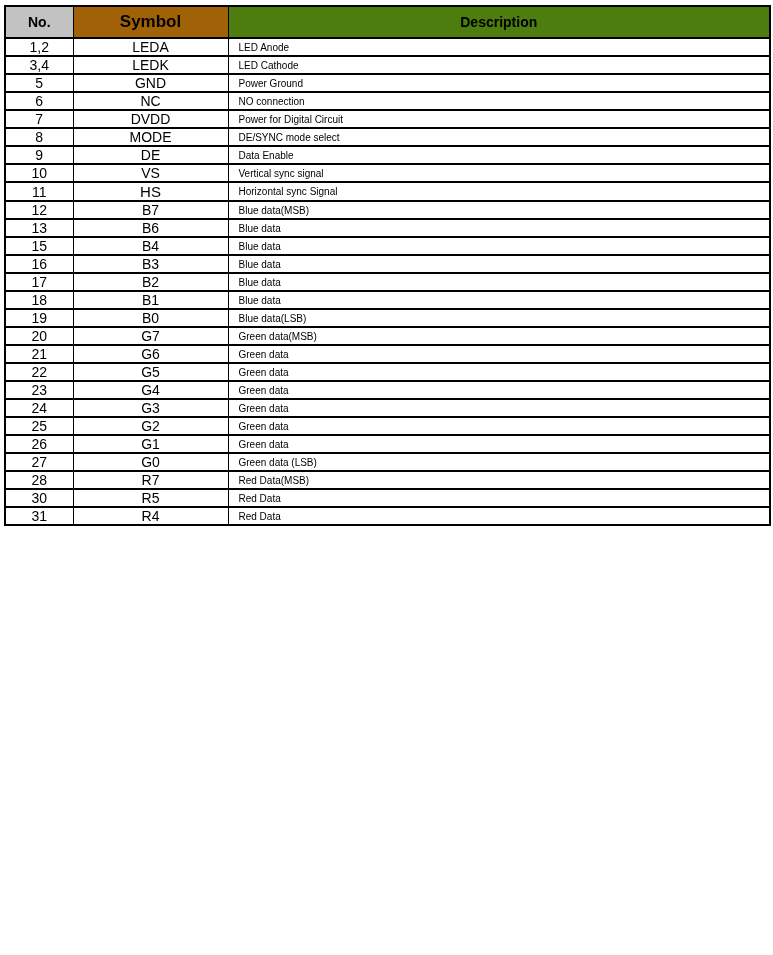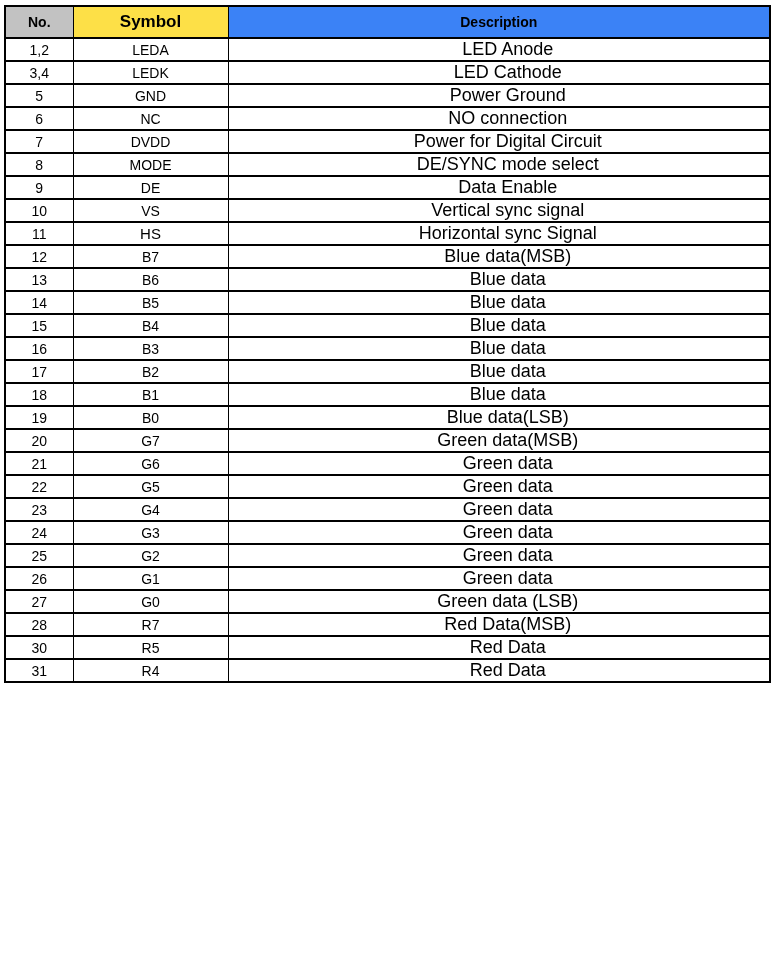--- a/index.html
+++ b/index.html
@@ -59,41 +59,41 @@
   }
   td.c-symbol {
     text-align: center;
     vertical-align: middle;
     font-size: 14px;
   }
   td.c-symbol.symbol-large {
     font-size: 15px;
   }
   td.c-desc {
-    text-align: center;
-    vertical-align: middle;
-    font-size: 18px;
-    padding-left: 18px;
+    text-align: left;
+    vertical-align: middle;
+    font-size: 10px;
+    padding-left: 10px;
   }
 </style>
 </head>
 <body>
 
 <div id="page">
   <table class="pin-table">
     <colgroup>
       <col style="width:68px">
       <col style="width:155px">
       <col style="width:542px">
     </colgroup>
     <thead>
       <tr>
         <th class="h-no" style="background: rgb(194, 194, 194);">No.</th>
-        <th class="h-symbol" style="background: #fde047;">Symbol</th>
-        <th class="h-desc" style="background: #3b82f6;">Description</th>
+        <th class="h-symbol" style="background: #a16207;">Symbol</th>
+        <th class="h-desc" style="background: #4d7c0f;">Description</th>
       </tr>
     </thead>
     <tbody id="pin-rows">
         <tr>
     <td class="c-no">1,2</td>
     <td class="c-symbol">LEDA</td>
     <td class="c-desc">LED Anode</td>
   </tr>
         <tr>
     <td class="c-no">3,4</td>
@@ -139,25 +139,20 @@
     <td class="c-no">12</td>
     <td class="c-symbol">B7</td>
     <td class="c-desc">Blue data(MSB)</td>
   </tr>
         <tr>
     <td class="c-no">13</td>
     <td class="c-symbol">B6</td>
     <td class="c-desc">Blue data</td>
   </tr>
         <tr>
-    <td class="c-no">14</td>
-    <td class="c-symbol">B5</td>
-    <td class="c-desc">Blue data</td>
-  </tr>
-        <tr>
     <td class="c-no">15</td>
     <td class="c-symbol">B4</td>
     <td class="c-desc">Blue data</td>
   </tr>
         <tr>
     <td class="c-no">16</td>
     <td class="c-symbol">B3</td>
     <td class="c-desc">Blue data</td>
   </tr>
         <tr>

